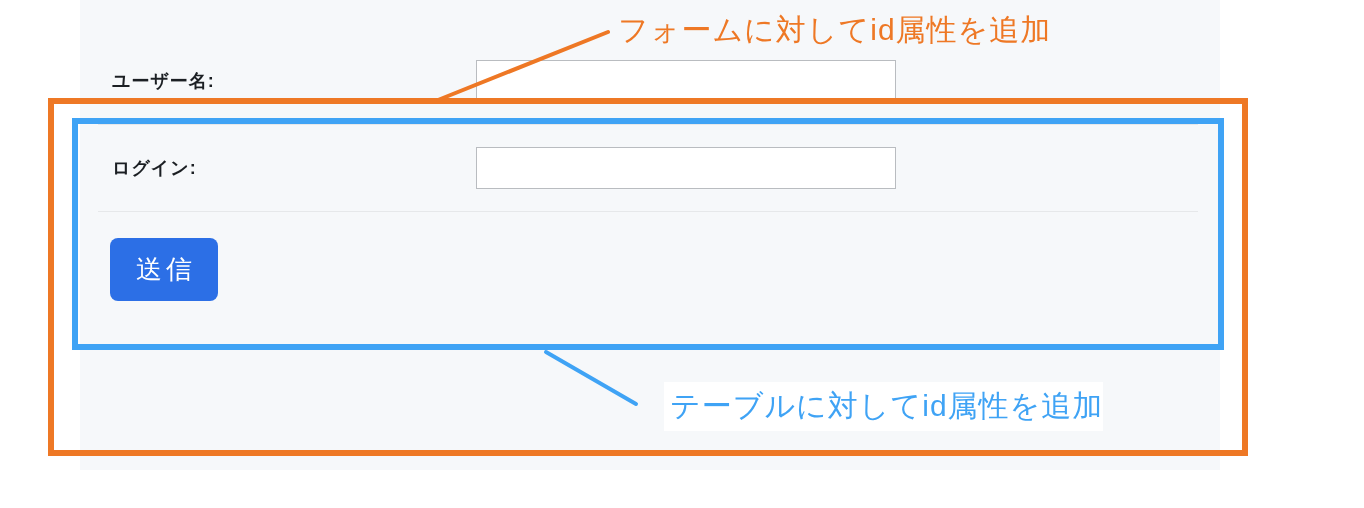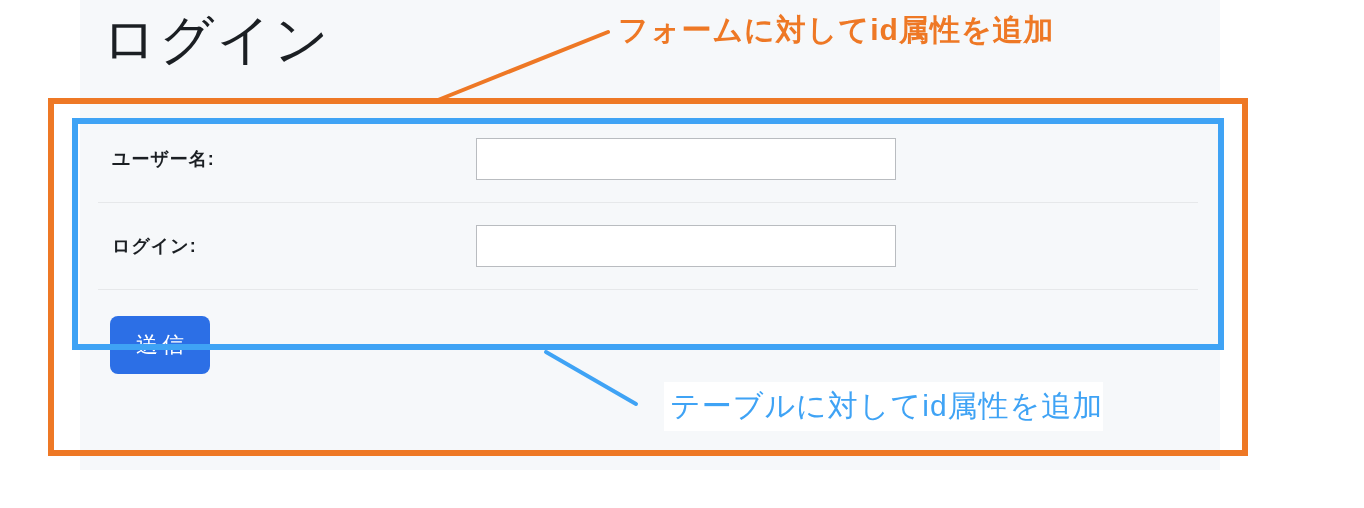--- a/index.html
+++ b/index.html
@@ -80,63 +80,61 @@
       font-size: 18px;
       padding: 4px 8px;
     }
 
     .submit-btn {
       display: inline-block;
       margin-top: 26px;
       margin-left: 12px;
       background: #2c6fe6;
       color: #fff;
-      font-size: 22px;
+      font-size: 26px;
       letter-spacing: 4px;
       padding: 14px 22px 14px 26px;
       border: none;
       border-radius: 8px;
       cursor: pointer;
       text-align: right;
     }
 
     
     .annot {
       position: absolute;
       font-size: 30px;
       letter-spacing: 1px;
       white-space: nowrap;
       z-index: 4;
     }
     .annot-form {
       color: #ee7825;
       left: 618px;
       top: 10px;
-      font-weight: bold;
     }
     .annot-table {
       color: #3fa3f5;
       left: 664px;
       top: 382px;
       background: #fff;
       padding: 4px 0 4px 6px;
     }
 
     
     .leader {
       position: absolute;
       z-index: 4;
       pointer-events: none;
     }
   </style>
 </head>
 <body>
 
 <div class="panel">
-  <h1 class="page-title">ログイン</h1>
 
   <table class="login-table">
     <tbody>
         <tr>
       <td class="label">ユーザー名:</td>
       <td class="field">
         <input type="text" style="">
       </td>
     </tr>
     <tr>

